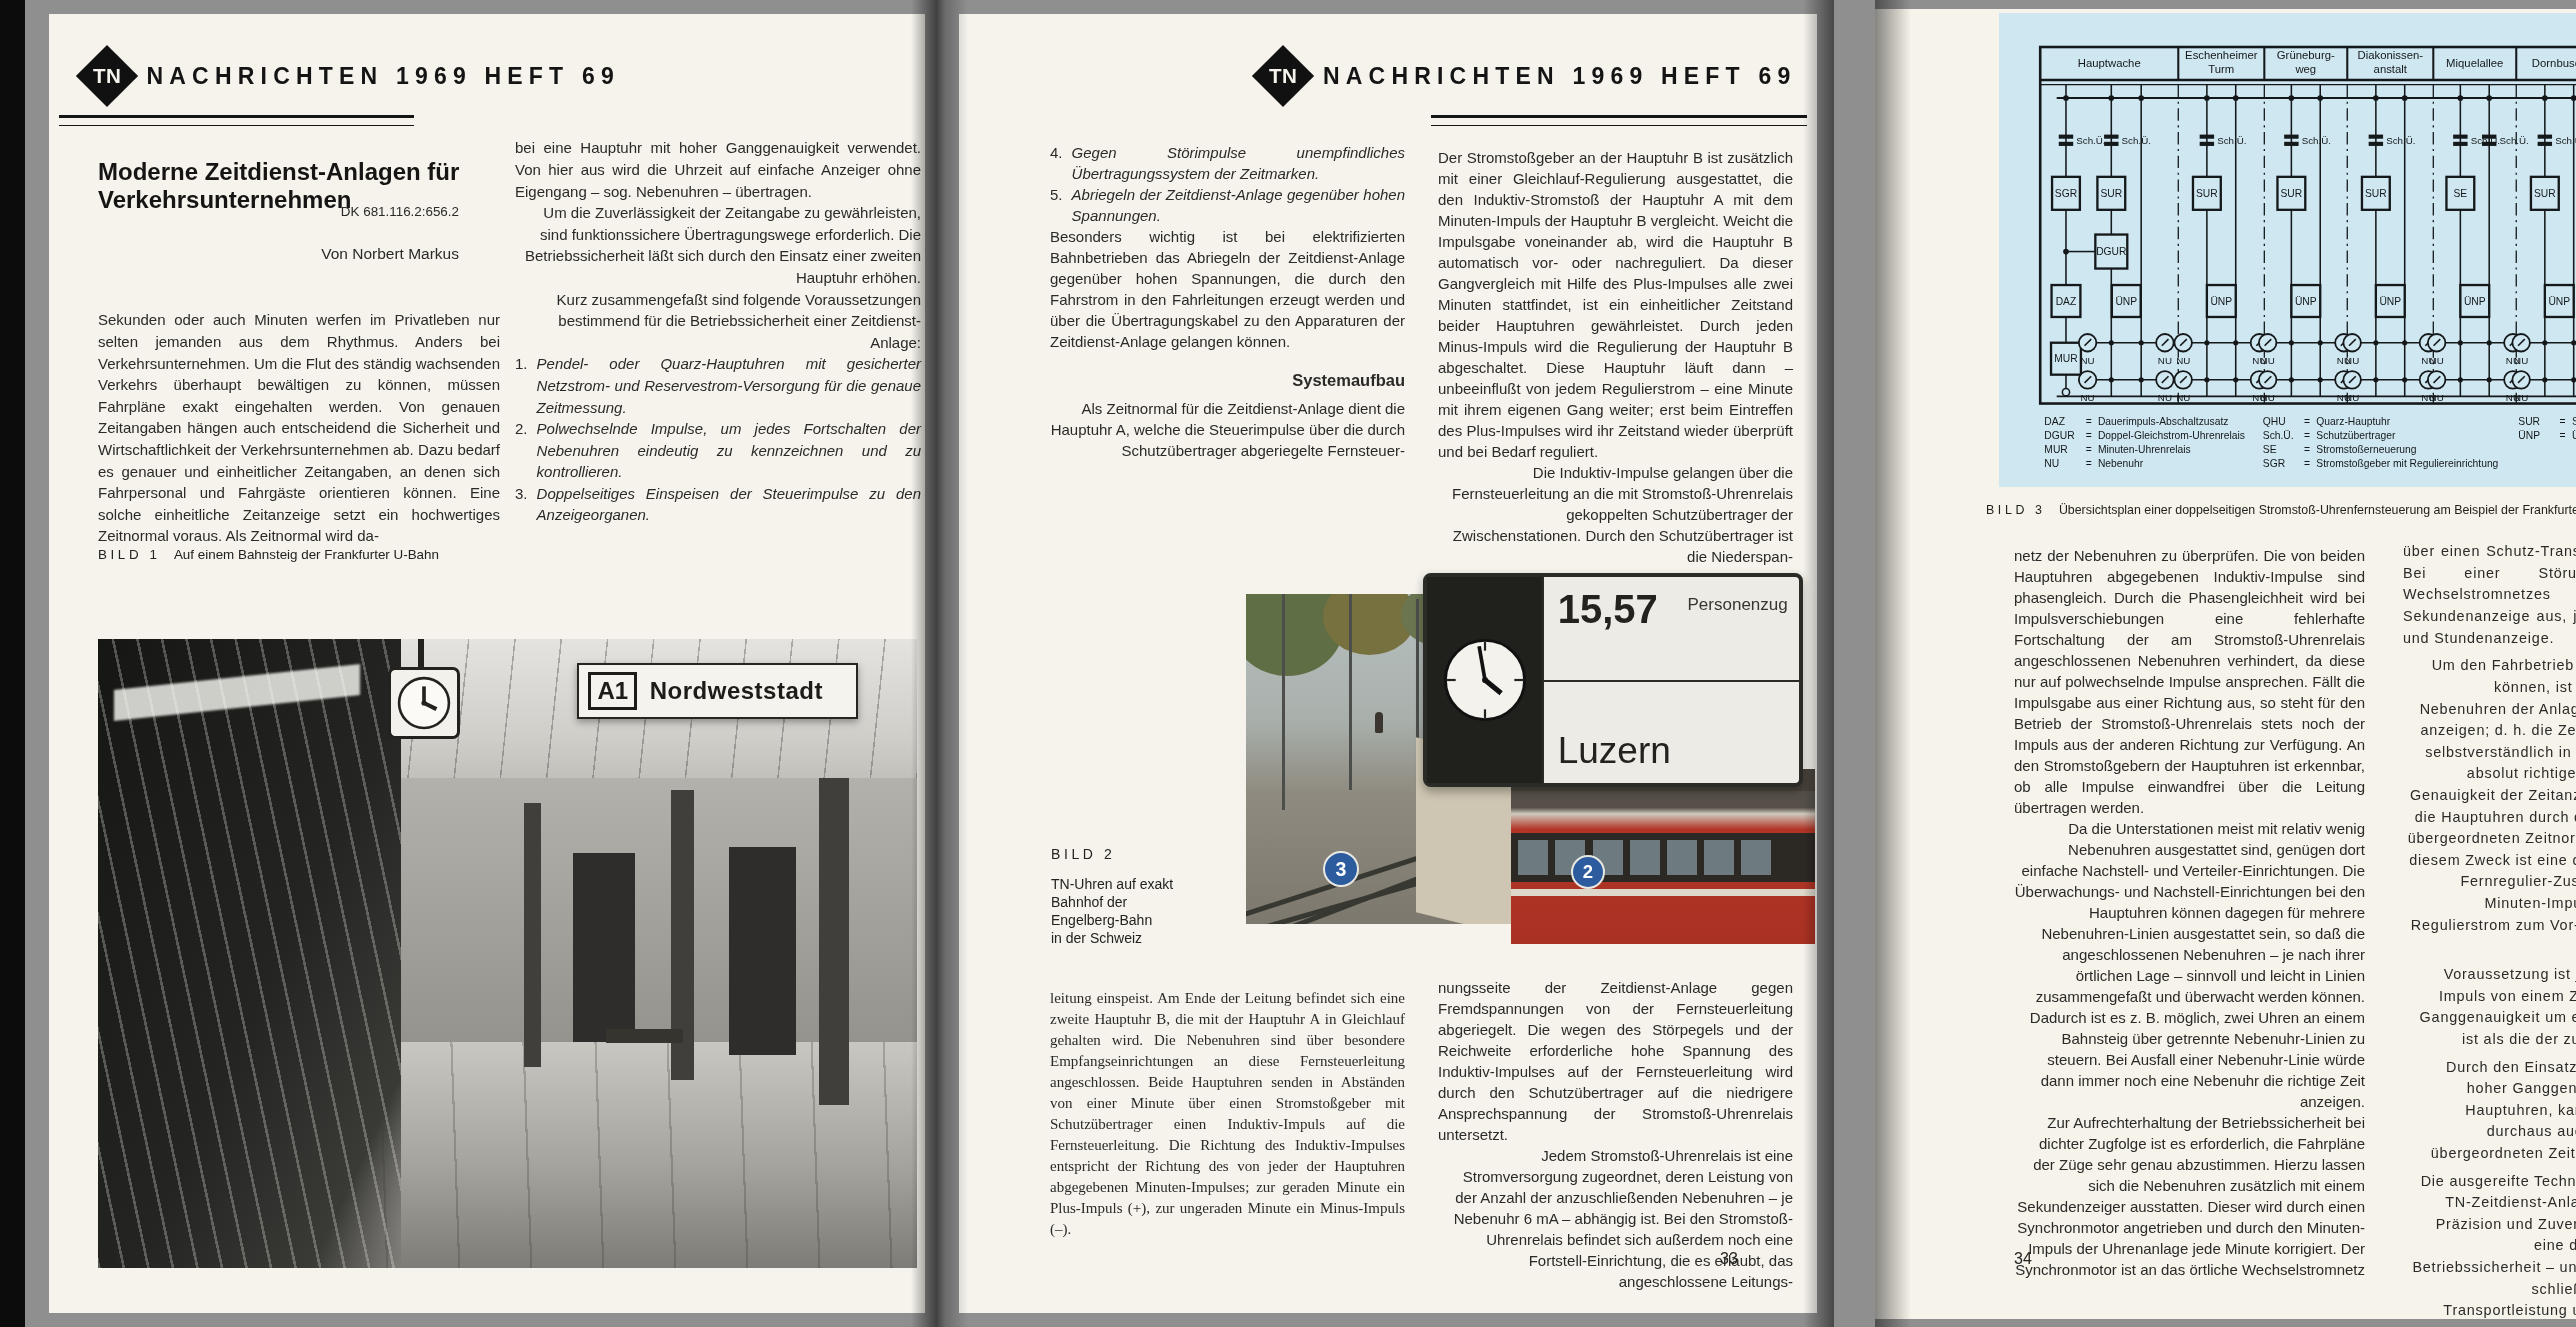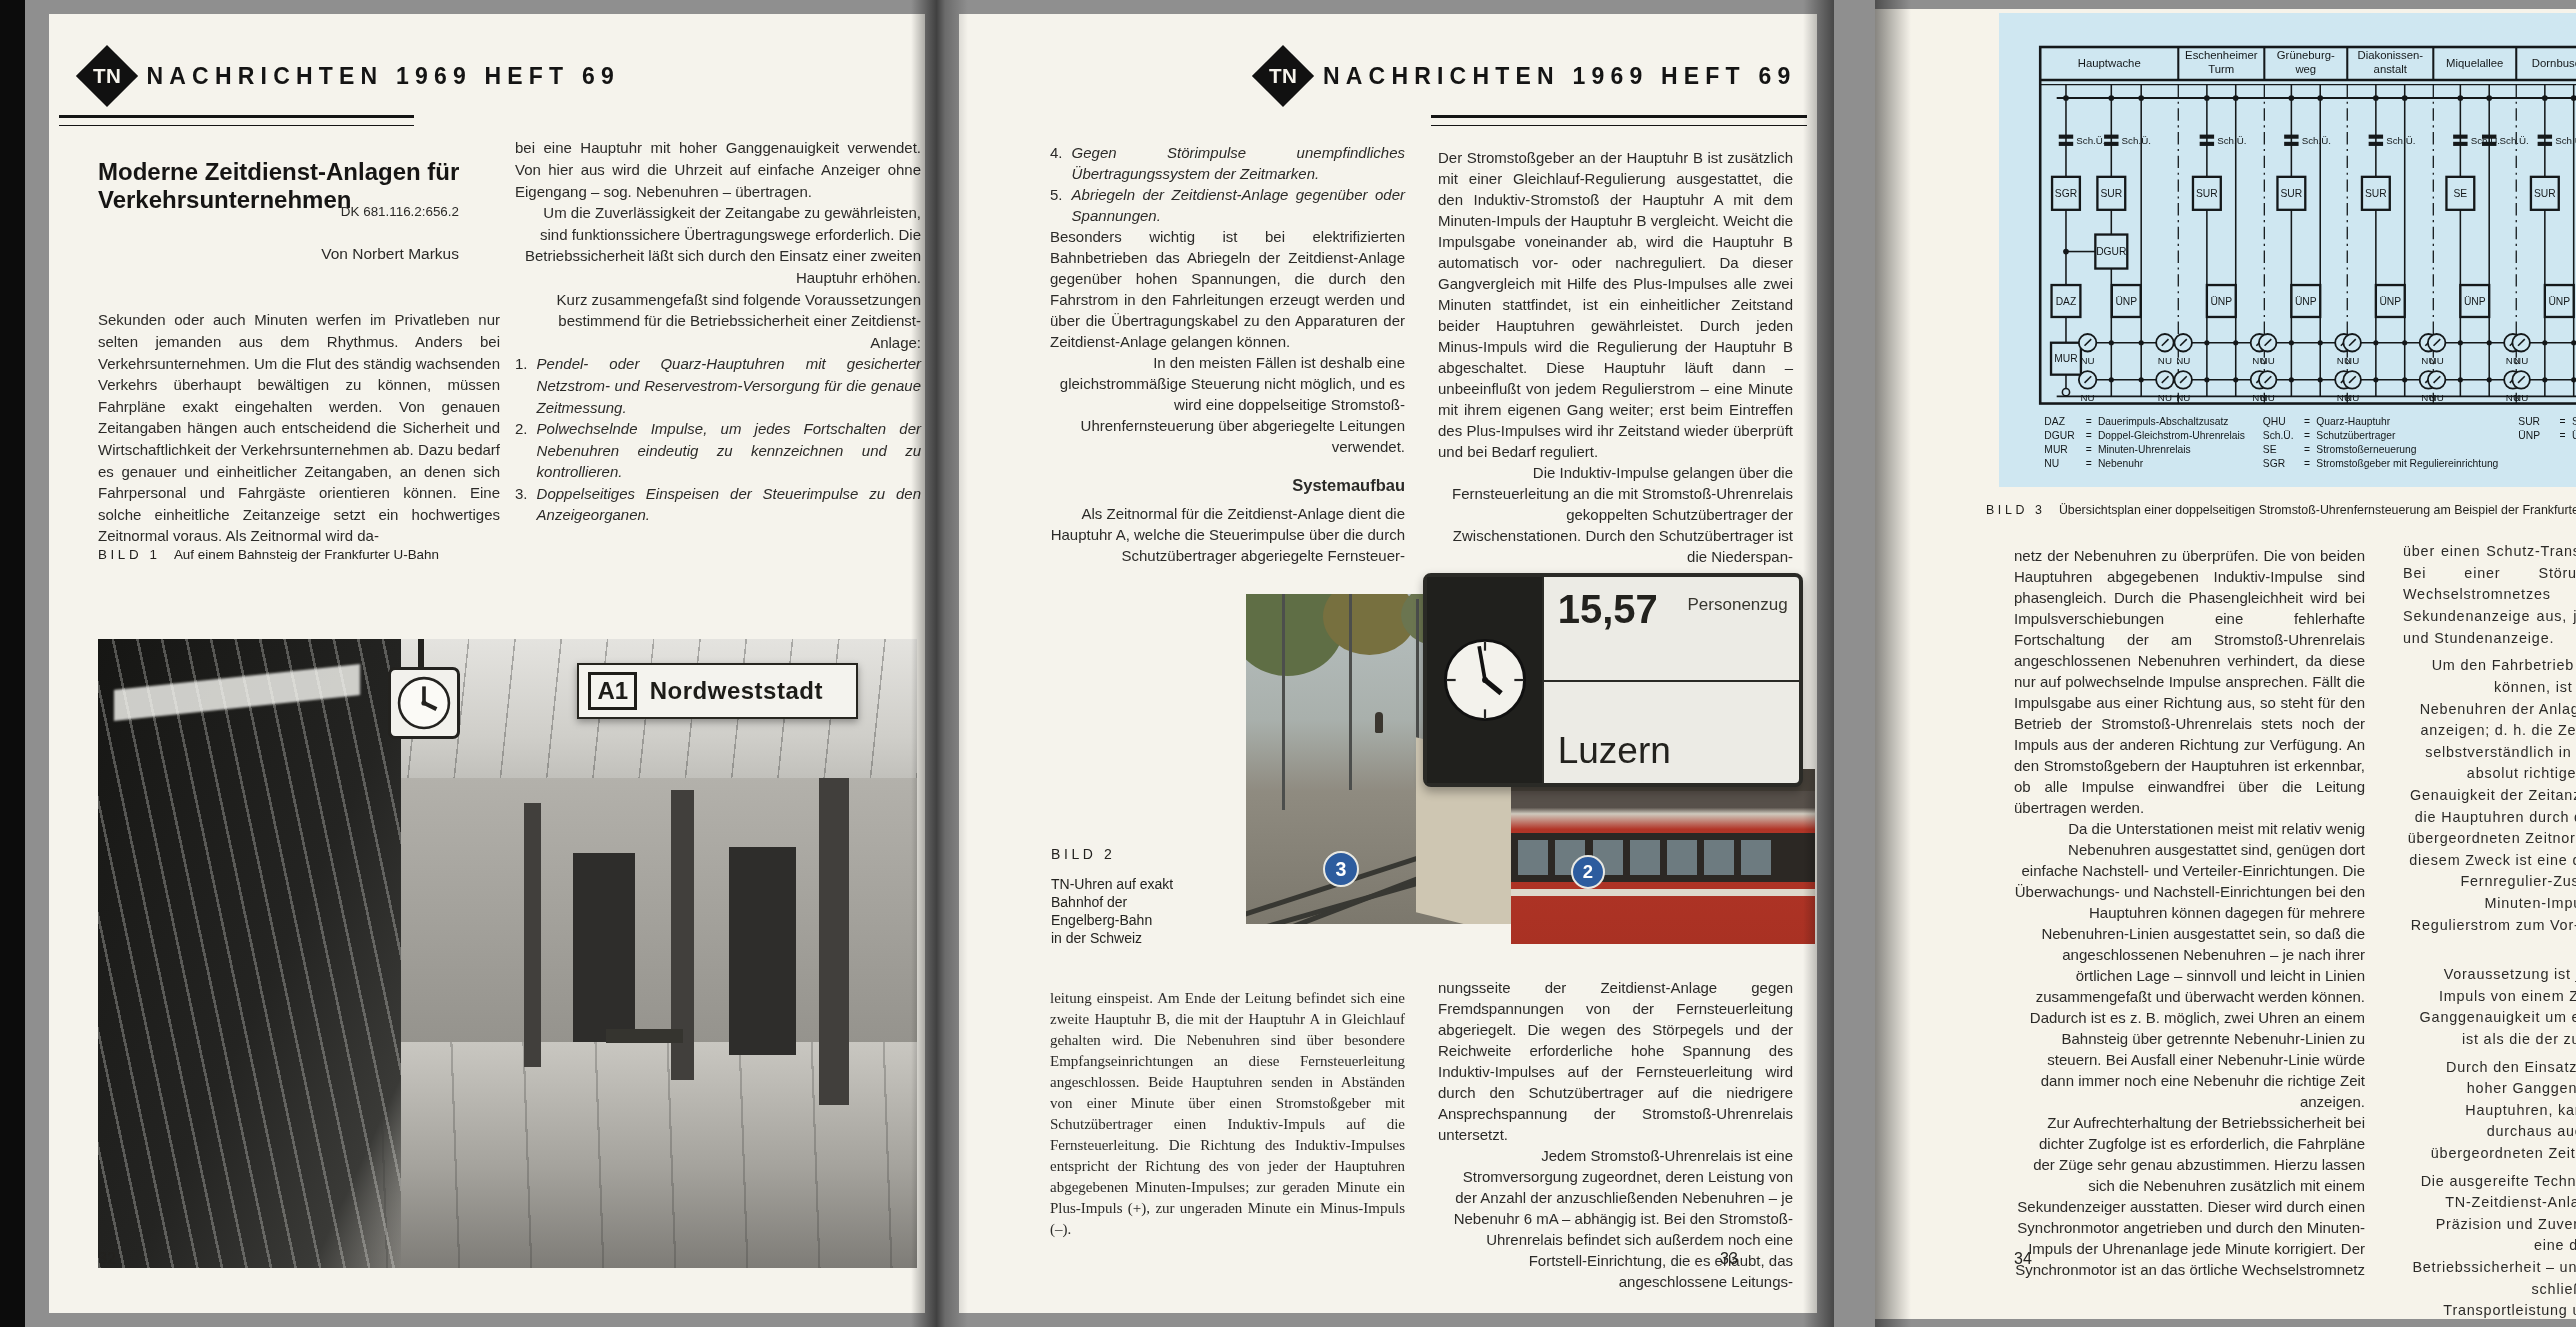--- a/index.html
+++ b/index.html
@@ -178,24 +178,23 @@
     </div>
     <div class="rule" style="right:10.3px;top:101px;width:376px;"></div>
 
     <div class="col" style="left:91px;top:128px;width:355px;font-size:15px;line-height:21px;">
       <div class="li">
           <span class="num">4.</span>
           <span class="it">Gegen Störimpulse unempfindliches Übertragungssystem der Zeitmarken.</span>
         </div>
       <div class="li">
           <span class="num">5.</span>
-          <span class="it">Abriegeln der Zeitdienst-Anlage gegenüber oder Spannungen.</span>
+          <span class="it">Abriegeln der Zeitdienst-Anlage gegenüber hohen Spannungen.</span>
         </div>
       <p>Besonders wichtig ist bei elektrifizierten Bahnbetrieben das Abriegeln der Zeitdienst-Anlage gegenüber hohen Spannungen, die durch den Fahrstrom in den Fahrleitungen erzeugt werden und über die Übertragungskabel zu den Apparaturen der Zeitdienst-Anlage gelangen können.</p>
-      <p>In den meisten Fällen ist deshalb eine gleichstrommäßige Steuerung nicht möglich, und es wird eine doppelseitige Stromstoß-Uhrenfernsteuerung über abgeriegelte Leitungen verwendet.</p>
       <p class="subhead">Systemaufbau</p>
       <p>Als Zeitnormal für die Zeitdienst-Anlage dient die Hauptuhr A, welche die Steuerimpulse über die durch Schutzübertrager abgeriegelte Fernsteuer-</p>
     </div>
 
     <div class="col" style="left:479px;top:133px;width:355px;font-size:15px;line-height:21px;">
       <p>Der Stromstoßgeber an der Hauptuhr B ist zusätzlich mit einer Gleichlauf-Regulierung ausgestattet, die den Induktiv-Stromstoß der Hauptuhr A mit dem Minuten-Impuls der Hauptuhr B vergleicht. Weicht die Impulsgabe voneinander ab, wird die Hauptuhr B automatisch vor- oder nachreguliert. Da dieser Gangvergleich mit Hilfe des Plus-Impulses alle zwei Minuten stattfindet, ist ein einheitlicher Zeitstand beider Hauptuhren gewährleistet. Durch jeden Minus-Impuls wird die Regulierung der Hauptuhr B abgeschaltet. Diese Hauptuhr läuft dann – unbeeinflußt von jedem Regulierstrom – eine Minute mit ihrem eigenen Gang weiter; erst beim Eintreffen des Plus-Impulses wird ihr Zeitstand wieder überprüft und bei Bedarf reguliert.</p>
       <p>Die Induktiv-Impulse gelangen über die Fernsteuerleitung an die mit Stromstoß-Uhrenrelais gekoppelten Schutzübertrager der Zwischenstationen. Durch den Schutzübertrager ist die Niederspan-</p>
     </div>
 
     <div class="cap2" style="left:92px;top:831px;width:175px;">

